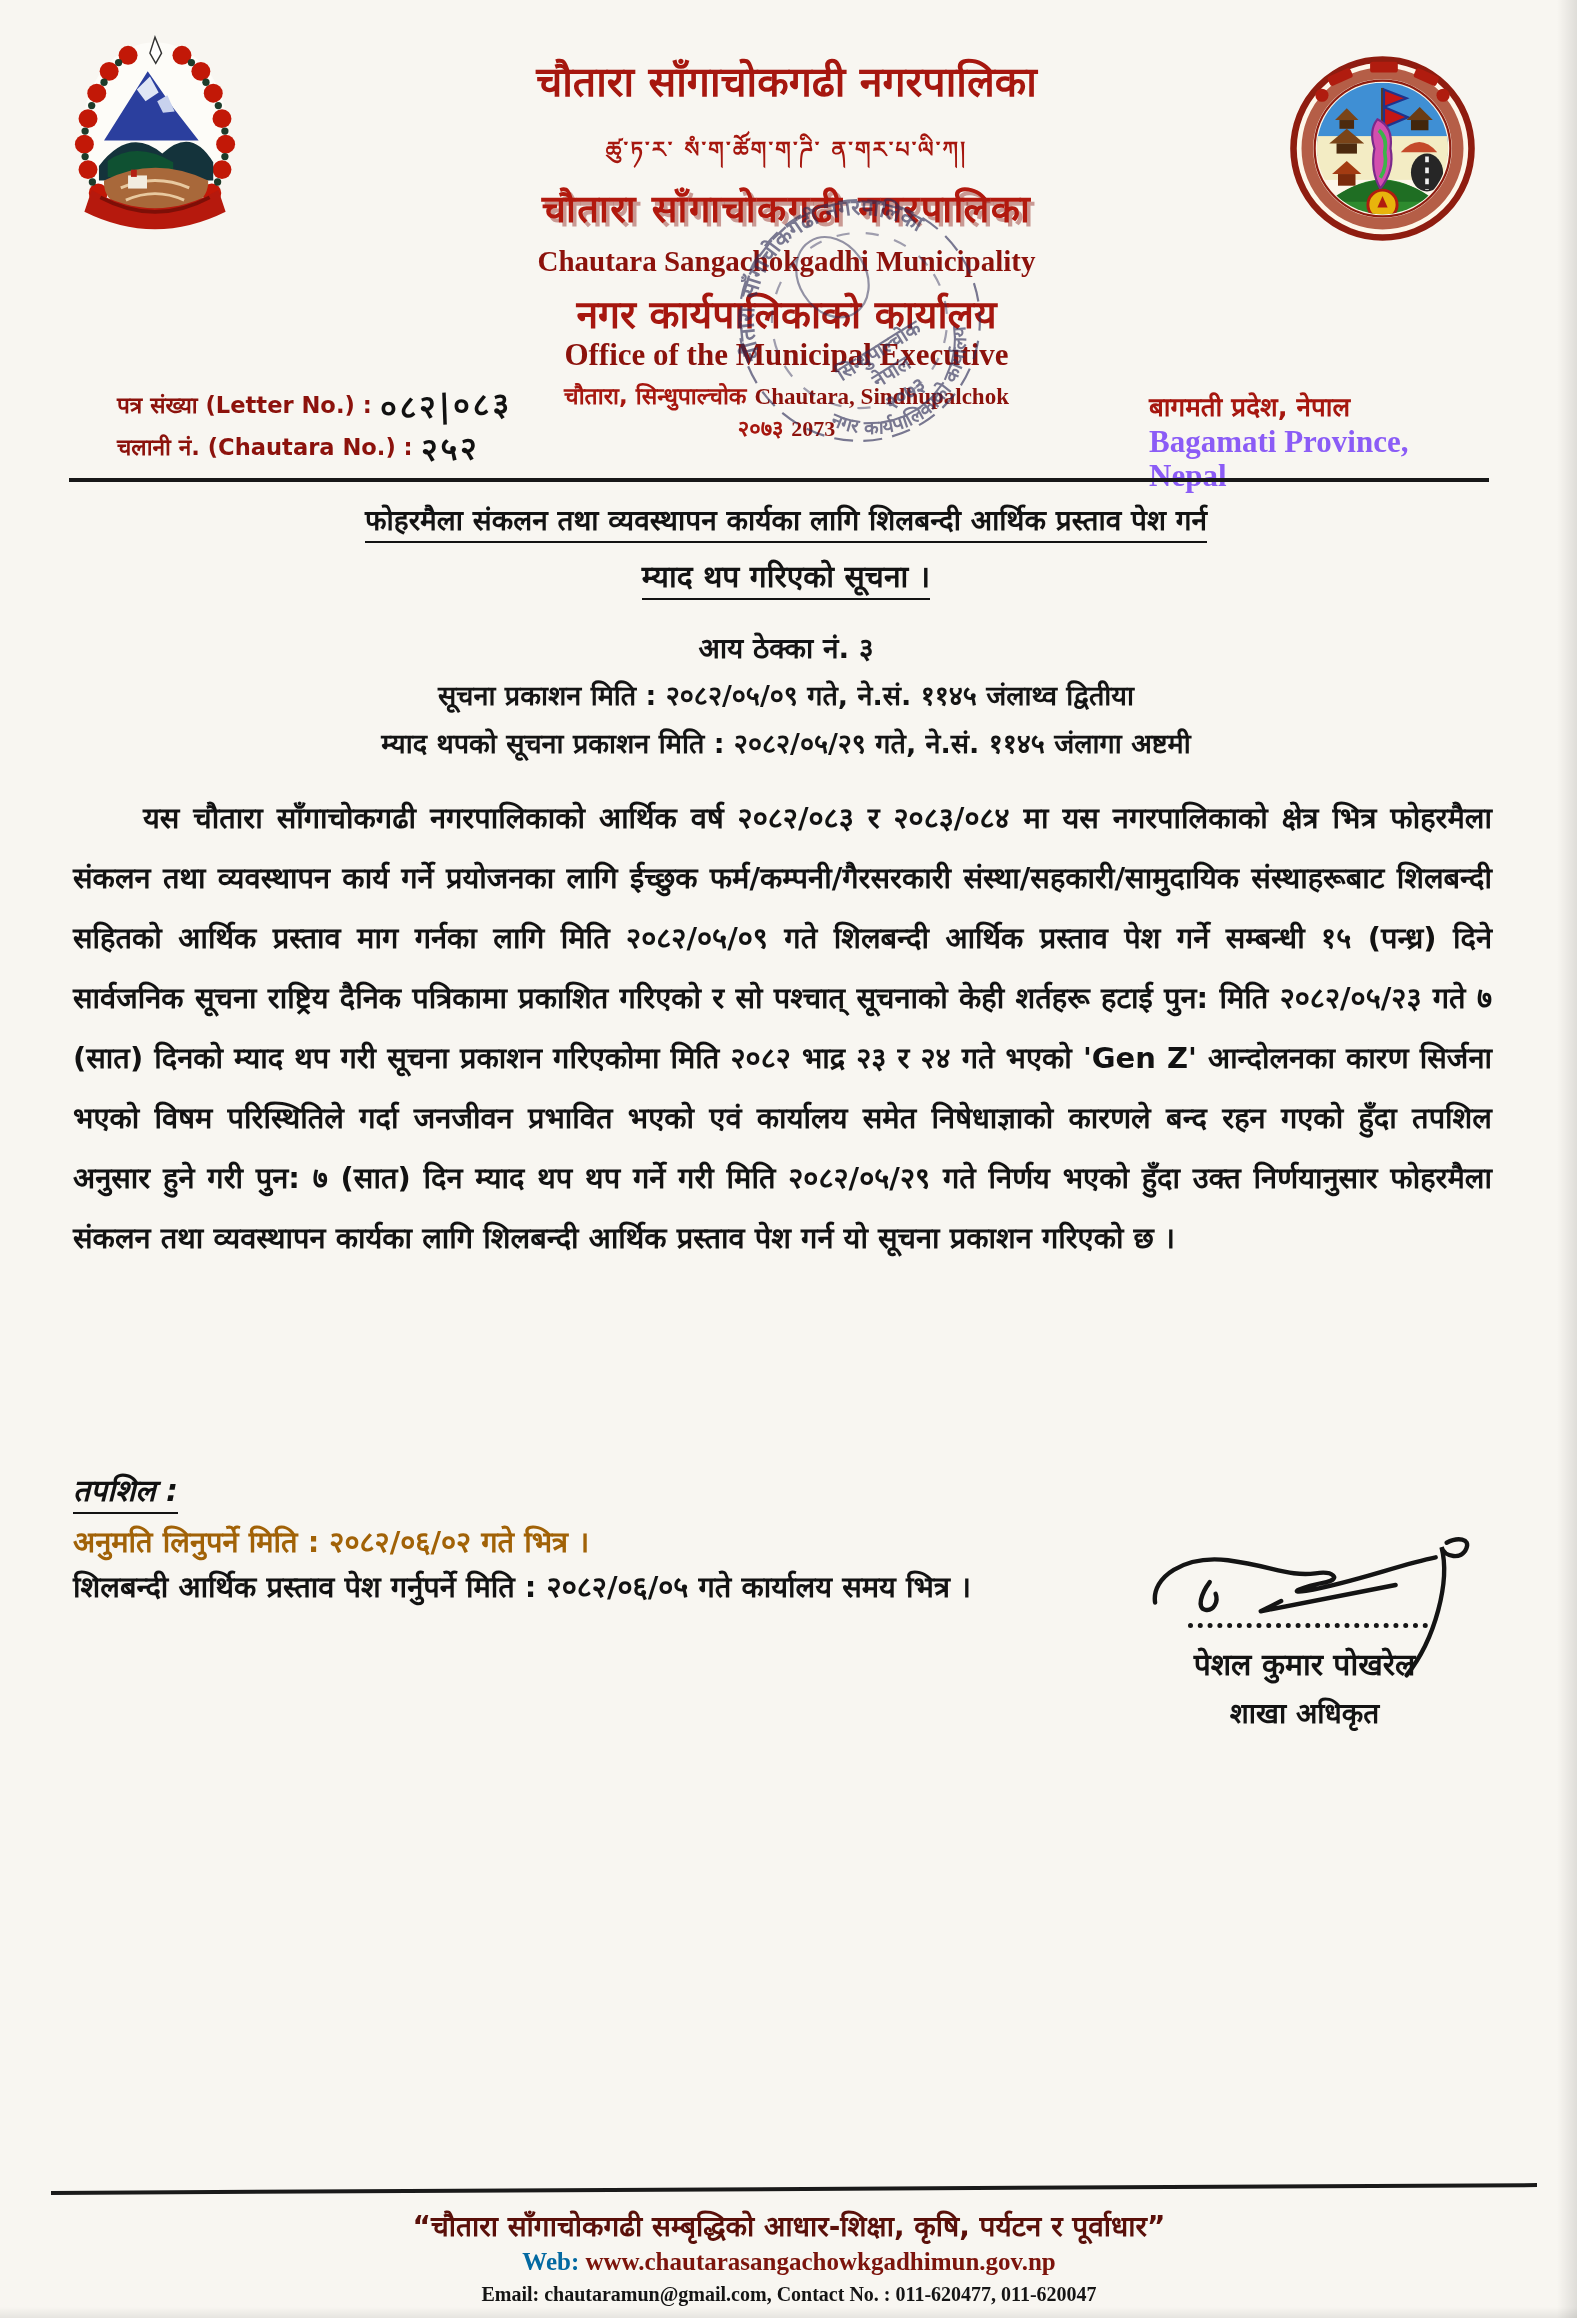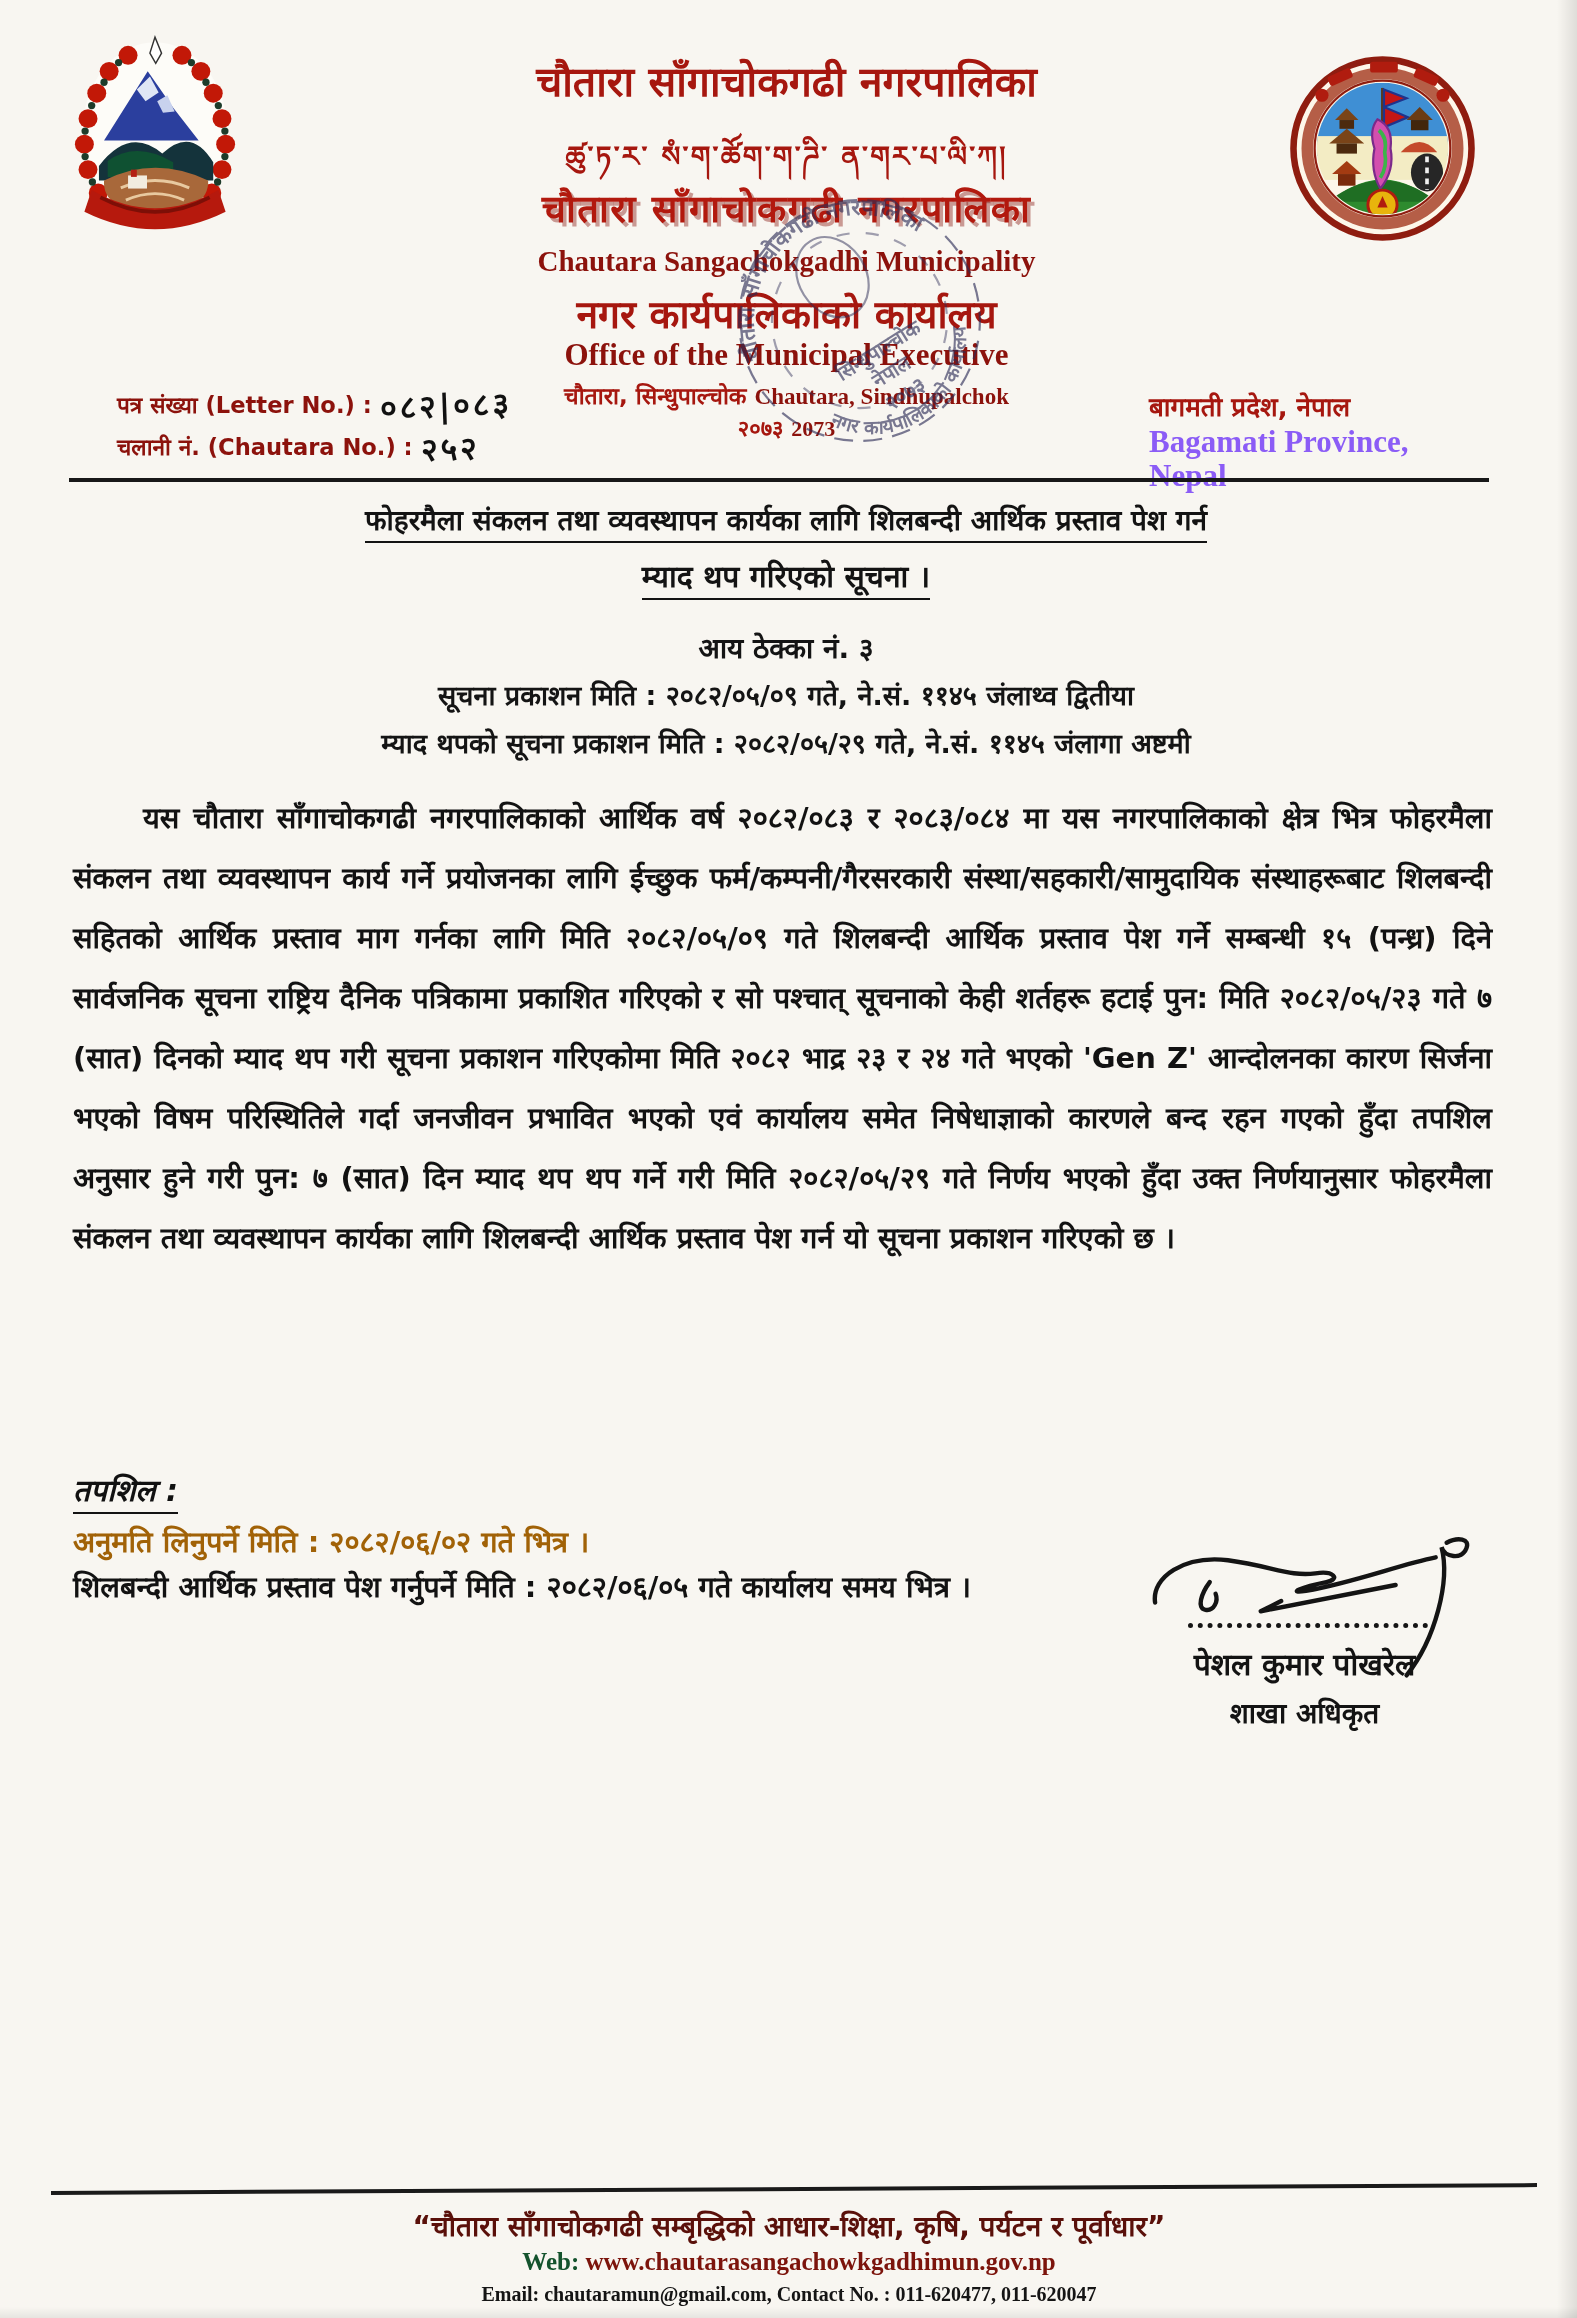--- a/index.html
+++ b/index.html
@@ -10,21 +10,21 @@
   .page::before{content:"";position:absolute;left:0;bottom:0;width:100%;height:11.7px;
     background:linear-gradient(to bottom,rgba(0,0,0,0),rgba(0,0,0,0.08));z-index:5;}
 
   .abs{position:absolute;}
   .center{text-align:center;}
   .np-red{color:#a6170f;}
   .maroon{color:#8c120c;}
   .serif{font-family:"Liberation Serif",serif;}
 
   .hdr-line1{left:393px;top:52px;width:787px;font-size:41px;font-weight:700;color:#a6170f;}
-  .hdr-tibetan{left:393px;top:125px;width:787px;font-size:28px;font-weight:700;color:#a6170f;letter-spacing:2.2px;}
+  .hdr-tibetan{left:393px;top:125px;width:787px;font-size:22px;font-weight:700;color:#a6170f;letter-spacing:2.2px;}
   .hdr-ranjana{left:393px;top:181px;width:787px;font-size:38px;font-weight:700;color:#b2190e;
     text-shadow:3.6px 3.6px 0 rgba(130,15,8,0.40);letter-spacing:1.5px;}
   .hdr-en-name{left:393px;top:245px;width:787px;font-size:29px;font-weight:700;color:#8c120c;}
   .hdr-office-np{left:393px;top:286px;width:787px;font-size:39px;font-weight:700;color:#a6170f;}
   .hdr-office-en{left:393px;top:337px;width:787px;font-size:31px;font-weight:700;color:#8c120c;}
   .hdr-addr{left:393px;top:379px;width:787px;font-size:23px;font-weight:700;}
   .hdr-year{left:393px;top:412px;width:787px;font-size:22px;font-weight:700;}
 
   .letter-block{left:117px;top:385px;width:452px;font-size:22.6px;font-weight:700;color:#8c120c;line-height:41px;}
   .hand{font-size:32px;color:#111;font-weight:700;display:inline-block;transform:rotate(-2deg);
@@ -49,21 +49,21 @@
   .tap2{left:73px;top:1566px;width:1384px;font-size:29px;font-weight:600;color:#121212;}
 
   .sig-wrap{left:1115px;top:1515px;width:379px;height:240px;}
   .sig-dots{position:absolute;left:73px;top:108px;width:240px;border-bottom:5.1px dotted #151515;}
   .sig-name{position:absolute;left:0;top:128px;width:379px;text-align:center;font-size:30px;font-weight:700;color:#131313;}
   .sig-post{position:absolute;left:0;top:178px;width:379px;text-align:center;font-size:28px;font-weight:600;color:#131313;}
 
   .hr-footer{left:51px;top:2187px;width:1486px;height:4.4px;background:#1a1a1a;transform:rotate(-0.3deg);}
   .f-slogan{left:44px;top:2206px;width:1490px;font-size:28px;font-weight:700;color:#5a100a;}
   .f-web{left:44px;top:2248px;width:1490px;font-size:25px;font-weight:700;}
-  .f-web .lbl{color:#14532d;margin-top:26px;}
+  .f-web .lbl{color:#0369a1;margin-top:26px;}
   .f-web .url{color:#7c140c;}
   .f-email{left:44px;top:2283px;width:1490px;font-size:20px;font-weight:700;color:#151515;}
 
   .stamp{left:699px;top:160px;width:321px;height:321px;opacity:0.62;transform:rotate(-32deg);}
 </style>
 </head>
 <body>
 
 <div class="page">
 

